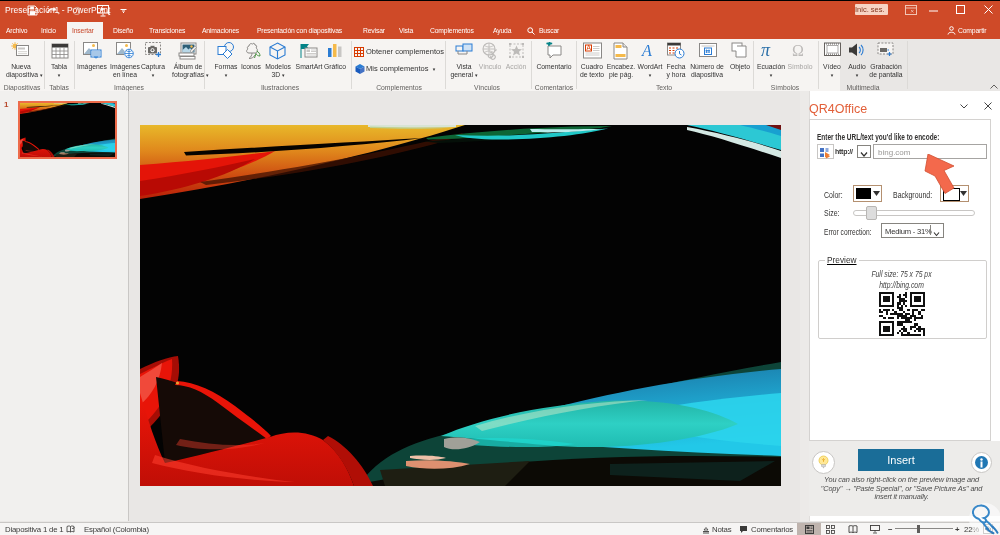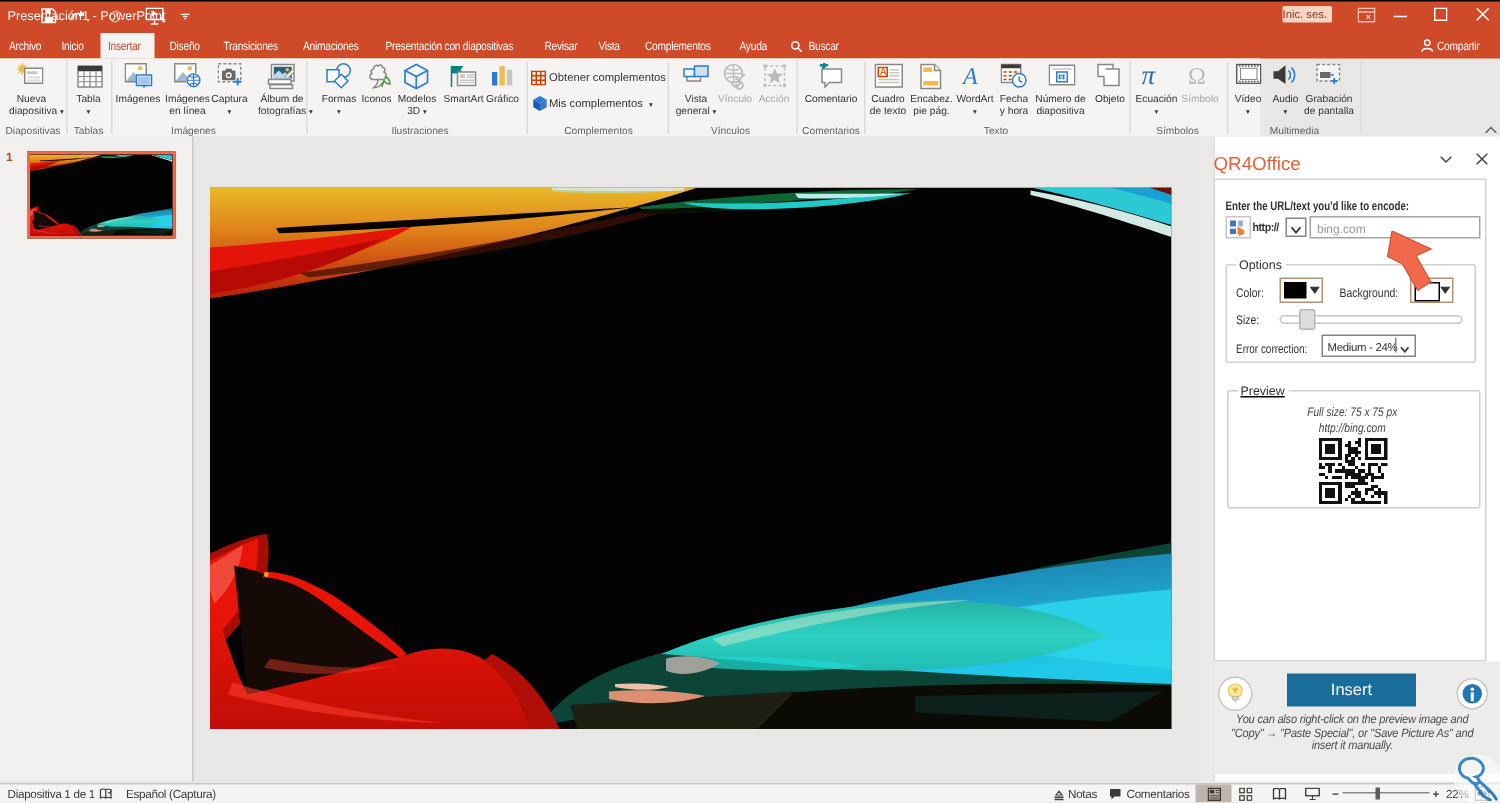--- a/index.html
+++ b/index.html
@@ -423,43 +423,40 @@
     <div class="abs" style="left:35px;top:56px;font-size:7.8px;color:#323130;font-weight:bold;letter-spacing:-0.3px;transform:scaleX(0.9);transform-origin:left center;">http://</div>
     <div class="abs" style="left:57px;top:54px;width:12px;height:11px;border:1px solid #86847f;">
       <svg width="12" height="11" viewBox="0 0 12 11">
           <path d="M3 3.5 L6 7 L9 3.5" fill="none" stroke="#323130" stroke-width="1.2"></path>
         </svg>
     </div>
     <div class="abs" style="left:73px;top:53px;width:112px;height:13px;border:1px solid #a6a4a2;background:#fff;">
       <div style="margin:2.5px 0 0 4px;font-size:8px;color:#9a9896;">bing.com</div>
     </div>
 
-    <fieldset class="abs" style="left:17px;top:80px;width:165px;height:69px;">
-      <legend style="font-size:8.3px;color:#323130;margin-left:6px;padding:0 2px;">Options</legend>
-    </fieldset>
     <div class="abs" style="left:24px;top:99px;font-size:8.3px;color:#323130;transform:scaleX(0.84);transform-origin:left center;">Color:</div>
     <div class="abs" style="left:53px;top:94px;width:27px;height:15px;border:1px solid #b49070;background:#fff;">
       <div class="abs" style="left:2px;top:2px;width:15px;height:11px;background:#000;"></div>
       <svg class="abs" style="left:19px;top:5px" width="7" height="5" viewBox="0 0 7 5">
           <path d="M0 0 h7 L3.5 5 Z" fill="#323130"></path>
         </svg>
     </div>
     <div class="abs" style="left:93px;top:99px;font-size:8.3px;color:#323130;transform:scaleX(0.84);transform-origin:left center;">Background:</div>
     <div class="abs" style="left:140px;top:94px;width:27px;height:15px;border:1px solid #b49070;background:#fff;">
       <div class="abs" style="left:2px;top:2px;width:15px;height:11px;background:#fff;border:1px solid #000;"></div>
       <svg class="abs" style="left:19px;top:5px" width="7" height="5" viewBox="0 0 7 5">
           <path d="M0 0 h7 L3.5 5 Z" fill="#323130"></path>
         </svg>
     </div>
     <div class="abs" style="left:24px;top:117px;font-size:8.3px;color:#323130;transform:scaleX(0.84);transform-origin:left center;">Size:</div>
     <div class="abs" style="left:53px;top:119px;width:120px;height:4px;border:1px solid #c8c6c4;border-radius:3px;background:#fff;"></div>
     <div class="abs" style="left:66px;top:115px;width:9px;height:12px;background:#ddd;border:1px solid #b8b6b4;border-radius:2px;"></div>
     <div class="abs" style="left:24px;top:136px;font-size:8.3px;color:#323130;transform:scaleX(0.8);transform-origin:left center;">Error correction:</div>
     <div class="abs" style="left:81px;top:132px;width:61px;height:13px;border:1px solid #86847f;background:#fff;">
-      <div style="margin:2.5px 0 0 3px;font-size:7.6px;color:#323130;letter-spacing:-0.2px;">Medium - 24%</div>
+      <div style="margin:2.5px 0 0 3px;font-size:7.6px;color:#323130;letter-spacing:-0.2px;">Medium - 31%</div>
       <div class="abs" style="right:1px;top:1px;width:11px;height:10px;border-left:1px solid #86847f;">
         <svg width="11" height="10" viewBox="0 0 11 10">
             <path d="M3 3.5 L5.5 6.5 L8 3.5" fill="none" stroke="#323130" stroke-width="1.1"></path>
           </svg>
       </div>
     </div>
 
     <fieldset class="abs" style="left:18px;top:164px;width:167px;height:82px;text-decoration:underline;">
       <legend style="font-size:8.3px;color:#323130;margin-left:6px;padding:0 2px;">Preview</legend>
     </fieldset>
@@ -600,21 +597,21 @@
         <path d="M4,0 L30,12 L20,16.5 L30,34 L21,39.5 L11,22 L1,17 Z" fill="#f3694c" stroke="#d14f31" stroke-width="0.8"></path>
       </svg>
   </div>
 </div>
 <div class="abs" id="statusbar">
   <div class="st" style="left:5px;">Diapositiva 1 de 1</div>
   <svg class="abs" style="left:66px;top:2px" width="9" height="9" viewBox="0 0 9 9">
       <path d="M1 1.5 C2.5 0.8 3.5 0.8 4.5 1.5 C5.5 0.8 6.5 0.8 8 1.5 V7 C6.5 6.3 5.5 6.3 4.5 7 C3.5 6.3 2.5 6.3 1 7 Z M4.5 1.5 V7" fill="none" stroke="#3b3a39" stroke-width="0.8"></path>
       <path d="M6 3 l1 1 l1.5 -2" stroke="#3b3a39" stroke-width="0.7" fill="none"></path>
     </svg>
-  <div class="st" style="left:84px;">Español (Captura)</div>
+  <div class="st" style="left:84px;">Español (Colombia)</div>
   <svg class="abs" style="left:702px;top:3px" width="8" height="8" viewBox="0 0 8 8">
       <path d="M1 7 h6 M1 5.5 h6" stroke="#3b3a39" stroke-width="0.9"></path>
       <path d="M2 4 L4 1.5 L6 4 Z" fill="none" stroke="#3b3a39" stroke-width="0.8"></path>
     </svg>
   <div class="st" style="left:712px;">Notas</div>
   <svg class="abs" style="left:739px;top:2px" width="9" height="9" viewBox="0 0 9 9">
       <path d="M1 1 h7 v5 h-4 l-2 2 v-2 h-1 z" fill="#3b3a39"></path>
     </svg>
   <div class="st" style="left:751px;">Comentarios</div>
   <div class="abs" style="left:797px;top:0;width:24px;height:12px;background:#bfb4ae;"></div>

